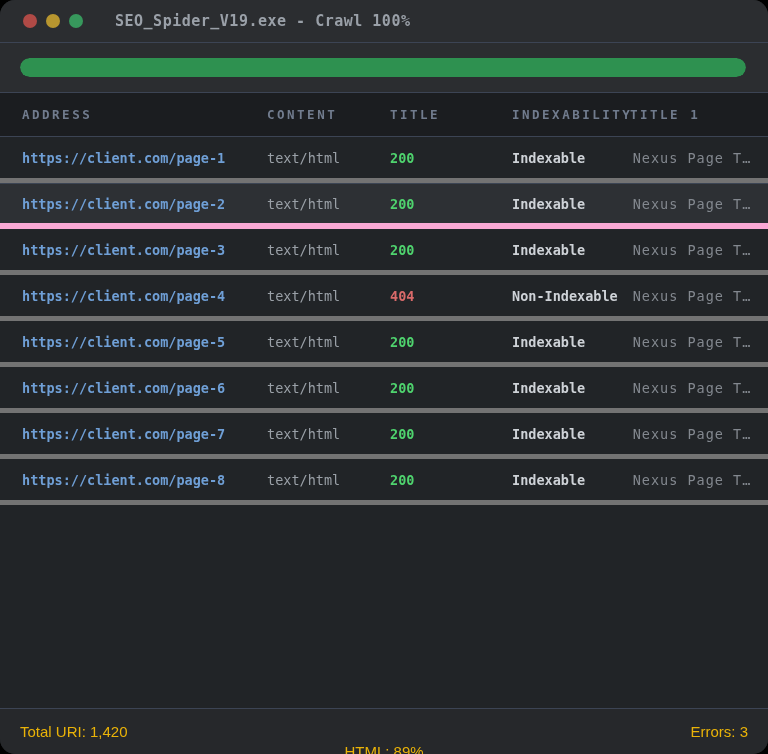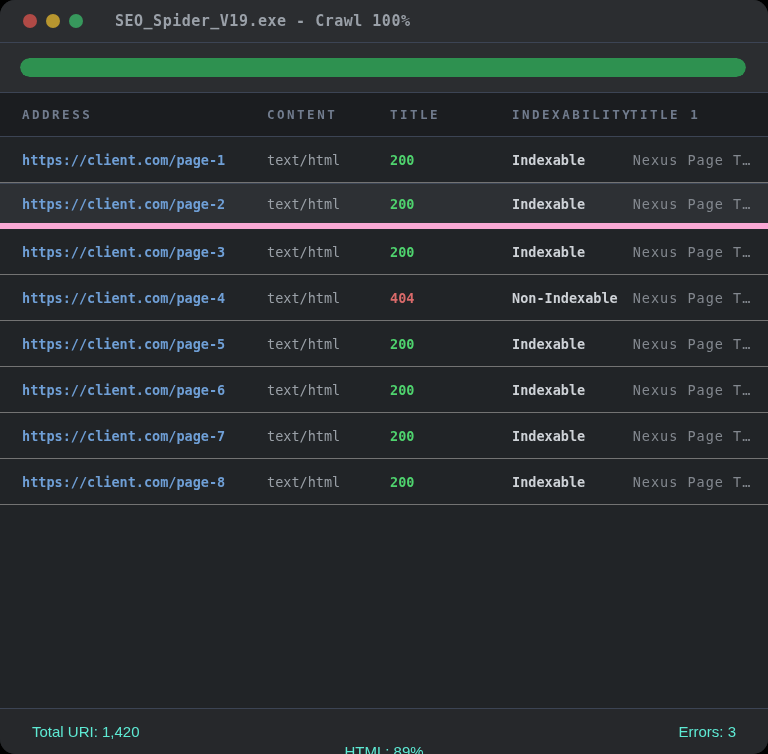--- a/index.html
+++ b/index.html
@@ -85,43 +85,43 @@
   .table-header .hcell {
     font-size: 12.5px; font-weight: bold;
     letter-spacing: 2.5px;
     color: var(--header-fg, #717c8e);
     white-space: nowrap;
     cursor: pointer;
   }
   .table-body { flex: 1; background: var(--body-bg, #212427); overflow: hidden; }
   .row {
     height: 46px;
-    border-bottom: 1px solid #737373;
+    border-bottom: 5px solid #737373;
     cursor: pointer;
   }
   .row.selected {
     background: #2d3034;
     border-top: 1px solid #3c4554;
     border-bottom: 6px solid #f9a8d4;
   }
   .cell { font-size: 13.5px; white-space: nowrap; overflow: hidden; }
   .c-address { font-weight: bold; color: var(--link-blue, #6f9fd6); }
   .c-content { color: #9aa0a7; }
   .c-status  { font-weight: bold; }
   .c-index   { font-weight: bold; color: #ced2d7; }
   .c-title   { color: #83888f; letter-spacing: 1px; text-overflow: clip; text-align: center; }
   
   .statusbar {
     height: 46px; flex: 0 0 46px;
     background: var(--footer-bg, #26282b);
     border-top: 1px solid var(--line-strong, #3c4454);
     display: flex; align-items: center;
-    padding: 0 32px;
+    padding: 0 20px;
     font-family: "Liberation Sans", sans-serif;
-    font-size: 15px; color: #5eead4;
+    font-size: 15px; color: #eab308;
   }
   .statusbar .left { flex: 1; text-align: left; }
   .statusbar .center { flex: 1; text-align: center; margin-top: 40px; }
   .statusbar .right { flex: 1; text-align: right; }
 </style>
 </head>
 <body>
 
 <div class="window">
 

